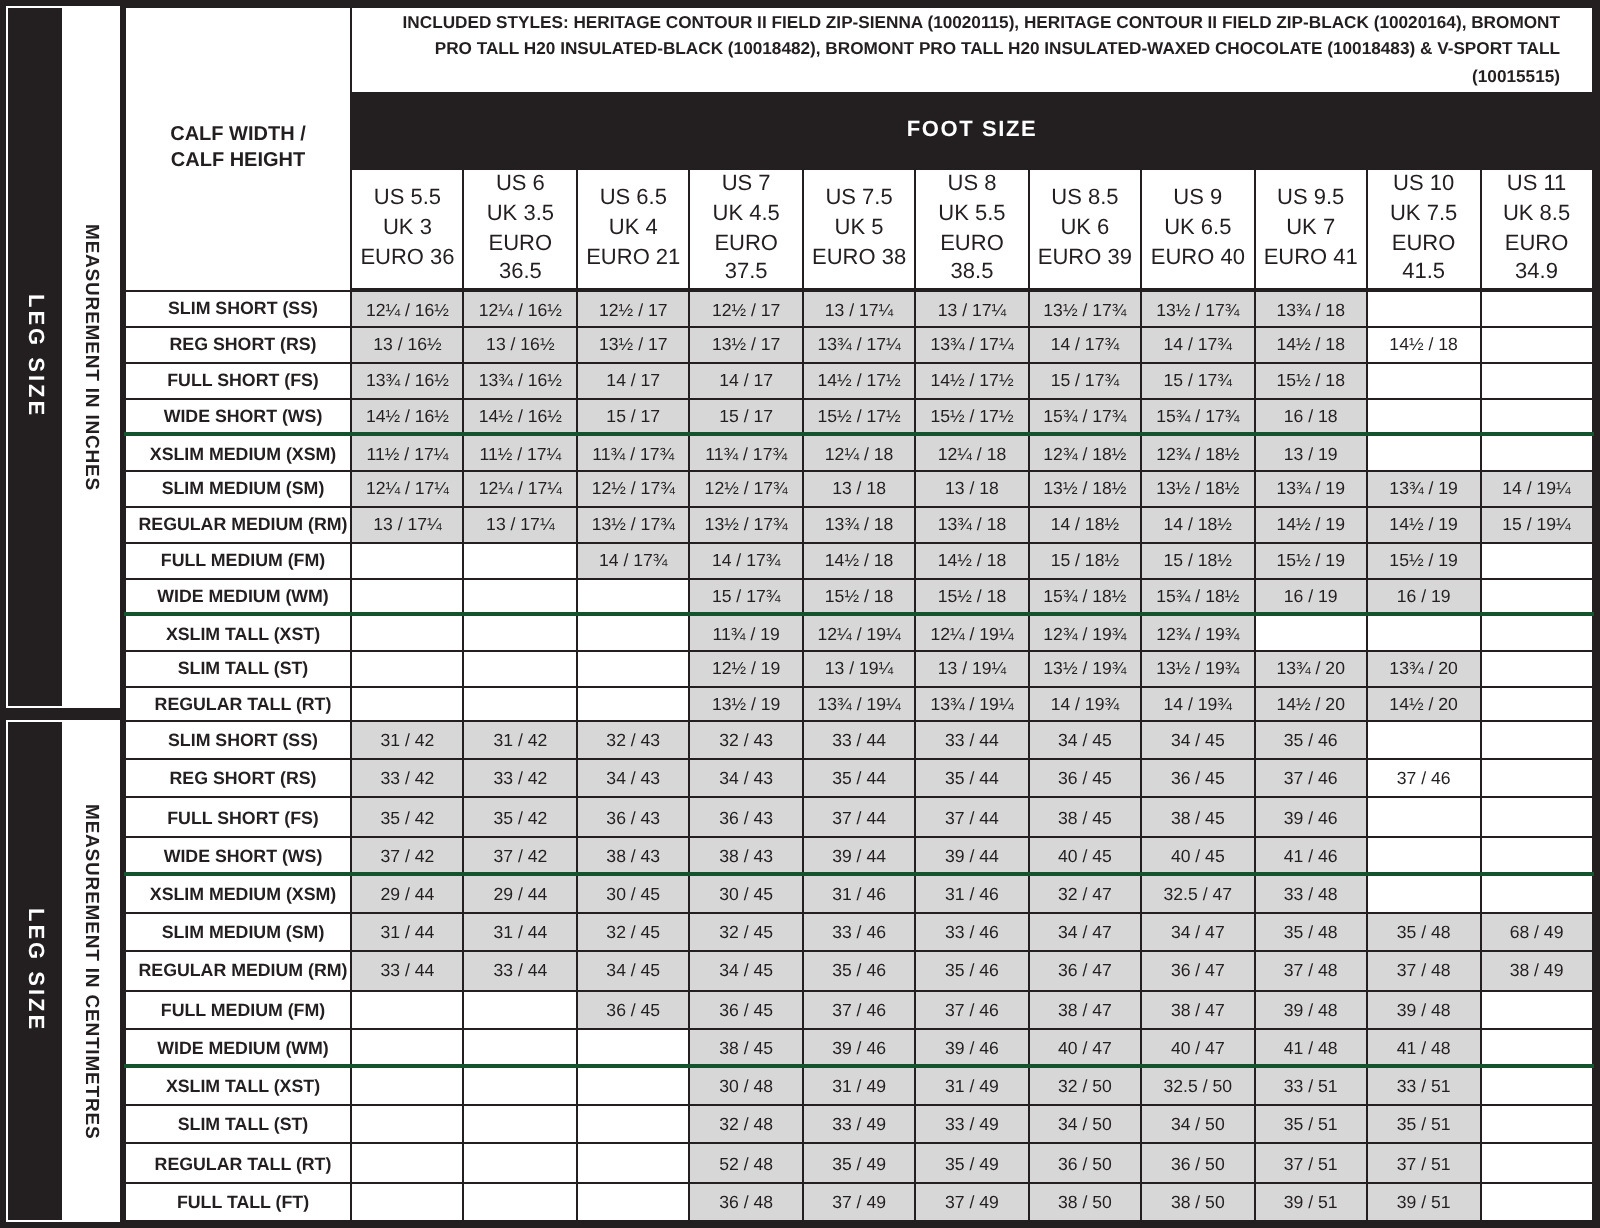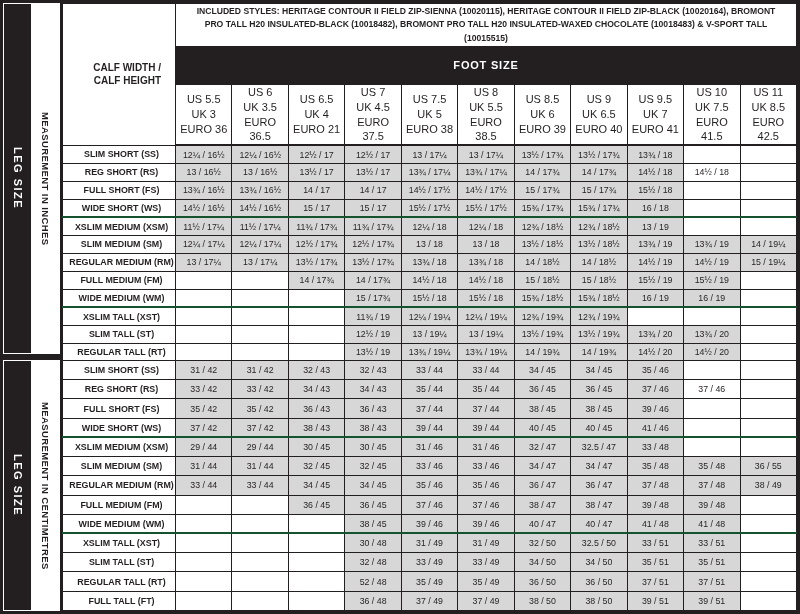--- a/index.html
+++ b/index.html
@@ -16,23 +16,23 @@
   .legsize-bar .vtext{writing-mode:vertical-rl;font-size:11px;font-weight:bold;letter-spacing:1.5px;}
   .measure-col{width:29px;display:flex;align-items:center;justify-content:center;
                border-right:2px solid #231f20;background:#fff;}
   .measure-col .vtext{writing-mode:vertical-rl;font-size:9.5px;font-weight:bold;letter-spacing:0.4px;}
 
   .table-area{flex:1;min-width:0;}
   table{width:100%;height:100%;border-collapse:collapse;table-layout:fixed;}
   col.label-col{width:113px;}
   th,td{border:1px solid #231f20;padding:0;box-sizing:border-box;}
 
-  th.calf{background:#fff;font-size:10px;font-weight:bold;text-align:right;line-height:1.35;
+  th.calf{background:#fff;font-size:10px;font-weight:bold;text-align:center;line-height:1.35;
           padding:0 14px;margin-top:24px;}
-  th.styles{height:40px;background:#fff;font-size:8.6px;font-weight:bold;text-align:center;
+  th.styles{height:40px;background:#fff;font-size:8.6px;font-weight:bold;text-align:right;
             padding:1px 16px;line-height:1.55;}
   th.footsize{height:38px;background:#231f20;color:#fff;font-size:11px;font-weight:bold;
               letter-spacing:0.8px;text-align:center;}
   tr.size-row th.size-col{height:43px;background:#fff;font-size:11px;font-weight:normal;
               text-align:center;line-height:1.35;border-bottom:2px solid #231f20;}
 
   th.row-label{background:#fff;text-align:center;font-size:8.9px;font-weight:bold;
                padding:0 0 0 5px;white-space:nowrap;overflow:hidden;}
   td.size-cell{text-align:center;font-size:8.8px;background:#fff;white-space:nowrap;}
   td.size-cell.filled{background:#d7d7d7;}
@@ -122,21 +122,21 @@
                 <div>EURO 41</div>
               </th>
               <th class="size-col">
                 <div>US 10</div>
                 <div>UK 7.5</div>
                 <div>EURO 41.5</div>
               </th>
               <th class="size-col">
                 <div>US 11</div>
                 <div>UK 8.5</div>
-                <div>EURO 42.5</div>
+                <div>EURO 34.9</div>
               </th>
             </tr>
         </thead>
         <tbody>
             <tr>
               <th class="row-label">SLIM SHORT (SS)</th>
               <td class="size-cell filled">12¼ / 16½</td>
               <td class="size-cell filled">12¼ / 16½</td>
               <td class="size-cell filled">12½ / 17</td>
               <td class="size-cell filled">12½ / 17</td>
@@ -420,21 +420,21 @@
               <td class="size-cell filled">31 / 44</td>
               <td class="size-cell filled">31 / 44</td>
               <td class="size-cell filled">32 / 45</td>
               <td class="size-cell filled">32 / 45</td>
               <td class="size-cell filled">33 / 46</td>
               <td class="size-cell filled">33 / 46</td>
               <td class="size-cell filled">34 / 47</td>
               <td class="size-cell filled">34 / 47</td>
               <td class="size-cell filled">35 / 48</td>
               <td class="size-cell filled">35 / 48</td>
-              <td class="size-cell filled">36 / 55</td>
+              <td class="size-cell filled">68 / 49</td>
             </tr>
             <tr>
               <th class="row-label">REGULAR MEDIUM (RM)</th>
               <td class="size-cell filled">33 / 44</td>
               <td class="size-cell filled">33 / 44</td>
               <td class="size-cell filled">34 / 45</td>
               <td class="size-cell filled">34 / 45</td>
               <td class="size-cell filled">35 / 46</td>
               <td class="size-cell filled">35 / 46</td>
               <td class="size-cell filled">36 / 47</td>

